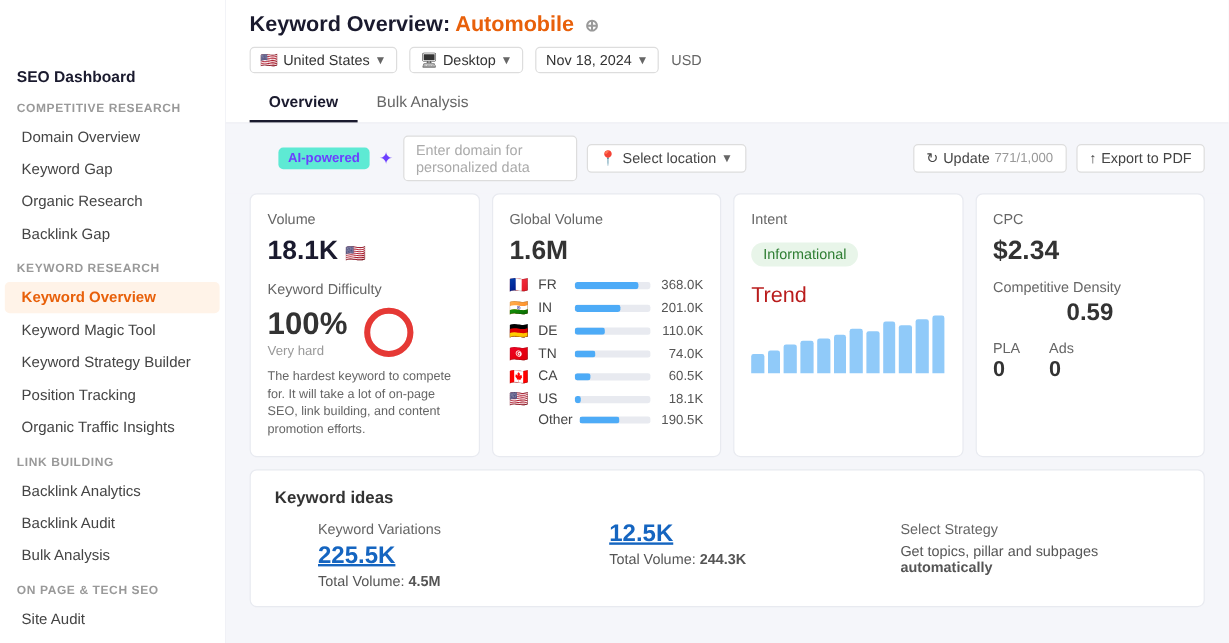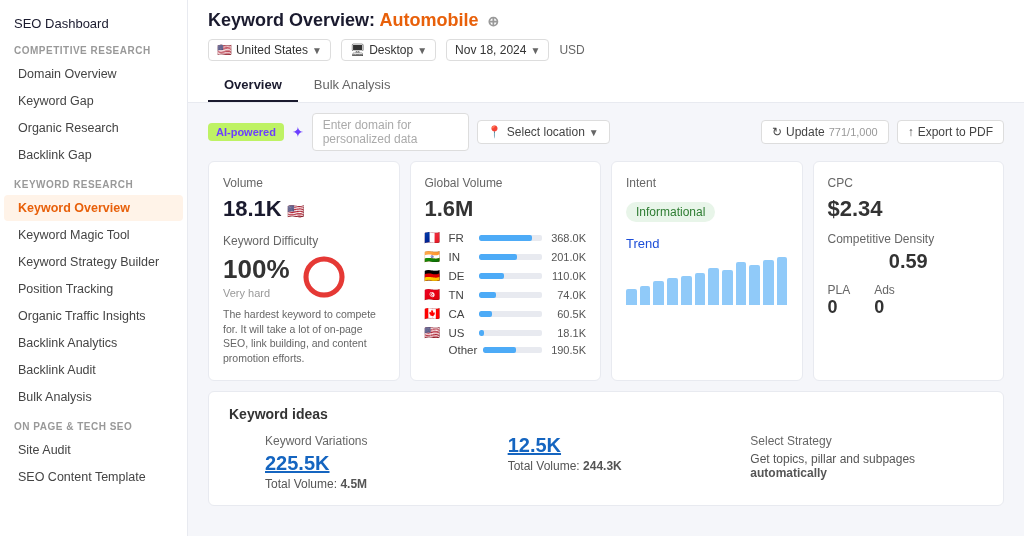--- a/index.html
+++ b/index.html
@@ -1,39 +1,39 @@
 <!DOCTYPE html>
 <html><head>
   <meta charset="utf-8">
   <style>
     * { box-sizing: border-box; margin: 0; padding: 0; }
     body { font-family: -apple-system, BlinkMacSystemFont, 'Segoe UI', Arial, sans-serif; font-size: 13px; background: #f5f6fa; color: #333; display: flex; height: 536px; overflow: hidden; }
 
     
     #sidebar { width: 188px; min-width: 188px; background: #fff; border-right: 1px solid #e8eaf0; height: 100%; overflow-y: auto; padding: 10px 0; }
-    .sidebar-title { font-size: 13px; font-weight: 400; color: #1a1a2e; padding: 6px 14px 4px; }
+    .sidebar-title { font-size: 13px; font-weight: 700; color: #1a1a2e; padding: 6px 14px 4px; margin-top: 40px; }
     .sidebar-section-label { font-size: 10px; font-weight: 700; color: #999; text-transform: uppercase; letter-spacing: 0.5px; padding: 10px 14px 4px; }
     .sidebar-item { padding: 6px 14px; cursor: pointer; color: #444; font-size: 12.5px; border-radius: 4px; margin: 1px 4px; }
     .sidebar-item.active { background: #fff3e8; color: #e8600a; font-weight: 600; }
 
     
     #main { flex: 1; overflow-y: auto; background: #f5f6fa; }
     #header { background: #fff; border-bottom: 1px solid #e8eaf0; padding: 10px 20px 0; }
     .page-title { font-size: 18px; font-weight: 600; color: #1a1a2e; margin-bottom: 8px; }
     .page-title span.keyword-name { color: #e8600a; }
     .page-title .plus-icon { font-size: 14px; color: #999; margin-left: 4px; cursor: pointer; }
     .meta-row { display: flex; align-items: center; gap: 10px; margin-bottom: 8px; font-size: 12.5px; color: #444; }
     .meta-btn { display: flex; align-items: center; gap: 4px; background: #fff; border: 1px solid #ddd; border-radius: 4px; padding: 3px 8px; cursor: pointer; font-size: 12px; color: #333; }
     .tabs { display: flex; gap: 0; }
     .tab { padding: 8px 16px; font-size: 13px; cursor: pointer; border-bottom: 2px solid transparent; color: #666; }
     .tab.active { color: #1a1a2e; border-bottom: 2px solid #1a1a2e; font-weight: 600; }
 
     
     .toolbar { display: flex; align-items: center; gap: 8px; padding: 10px 20px; background: #f5f6fa; }
-    .ai-badge { background: #bef264; color: #6c3fff; font-size: 11px; font-weight: 600; padding: 3px 8px; border-radius: 4px; }
+    .ai-badge { background: #5eead4; color: #6c3fff; font-size: 11px; font-weight: 600; padding: 3px 8px; border-radius: 4px; margin-left: 24px; }
     .domain-input { display: flex; align-items: center; gap: 6px; background: #fff; border: 1px solid #ddd; border-radius: 4px; padding: 4px 10px; font-size: 12px; color: #aaa; flex: 1; max-width: 260px; cursor: text; }
     .location-select { display: flex; align-items: center; gap: 4px; background: #fff; border: 1px solid #ddd; border-radius: 4px; padding: 4px 10px; font-size: 12px; color: #444; cursor: pointer; }
     .spacer { flex: 1; }
     .update-btn { display: flex; align-items: center; gap: 4px; background: #fff; border: 1px solid #ddd; border-radius: 4px; padding: 4px 10px; font-size: 12px; color: #444; cursor: pointer; }
     .export-btn { display: flex; align-items: center; gap: 4px; background: #fff; border: 1px solid #ddd; border-radius: 4px; padding: 4px 10px; font-size: 12px; color: #444; cursor: pointer; }
 
     
     .cards-grid { display: grid; grid-template-columns: 1fr 1fr 1fr 1fr; gap: 10px; padding: 0 20px 10px; }
     .card { background: #fff; border: 1px solid #e8eaf0; border-radius: 6px; padding: 14px; }
     .card-label { font-size: 12px; color: #666; margin-bottom: 6px; }
@@ -44,21 +44,21 @@
     .kd-desc { font-size: 10.5px; color: #666; margin-top: 8px; line-height: 1.4; }
     .ring-svg { width: 44px; height: 44px; }
     .global-value { font-size: 22px; font-weight: 700; margin-bottom: 8px; }
     .country-row { display: flex; align-items: center; gap: 6px; margin-bottom: 4px; font-size: 11.5px; }
     .country-bar-wrap { flex: 1; background: #e8eaf0; border-radius: 2px; height: 6px; overflow: hidden; }
     .country-bar { height: 6px; background: #4dabf7; border-radius: 2px; }
     .country-val { font-size: 11px; color: #555; min-width: 38px; text-align: right; }
     .intent-badge { display: inline-block; background: #e8f5e9; color: #2e7d32; padding: 3px 10px; border-radius: 12px; font-size: 12px; font-weight: 500; margin-top: 6px; }
 
     
-    .trend-label { font-size: 13px; color: #1d4ed8; margin-top: 14px; margin-bottom: 6px; }
+    .trend-label { font-size: 18px; color: #b91c1c; margin-top: 14px; margin-bottom: 6px; }
     .trend-bars { display: flex; align-items: flex-end; gap: 3px; height: 48px; }
     .trend-bar { background: #90caf9; border-radius: 2px 2px 0 0; flex: 1; }
     .cpc-value { font-size: 22px; font-weight: 700; }
     .cd-label { font-size: 12px; color: #666; margin-top: 10px; margin-bottom: 4px; }
     .cd-value { font-size: 20px; font-weight: 700; text-align: center; }
     .pla-ads-row { display: flex; gap: 24px; margin-top: 10px; }
     .pla-ads-item .label { font-size: 12px; color: #666; }
     .pla-ads-item .value { font-size: 18px; font-weight: 700; }
 
     
@@ -82,20 +82,21 @@
       <div class="sidebar-item">Domain Overview</div>
       <div class="sidebar-item">Keyword Gap</div>
       <div class="sidebar-item">Organic Research</div>
       <div class="sidebar-item">Backlink Gap</div>
       <div class="sidebar-section-label">KEYWORD RESEARCH</div>
       <div class="sidebar-item active">Keyword Overview</div>
       <div class="sidebar-item">Keyword Magic Tool</div>
       <div class="sidebar-item">Keyword Strategy Builder</div>
       <div class="sidebar-item">Position Tracking</div>
       <div class="sidebar-item">Organic Traffic Insights</div>
+      <div class="sidebar-section-label">LINK BUILDING</div>
       <div class="sidebar-item">Backlink Analytics</div>
       <div class="sidebar-item">Backlink Audit</div>
       <div class="sidebar-item">Bulk Analysis</div>
       <div class="sidebar-section-label">ON PAGE &amp; TECH SEO</div>
       <div class="sidebar-item">Site Audit</div>
       <div class="sidebar-item">SEO Content Template</div>
     </div>
 </nav>
 
 <div id="main">

